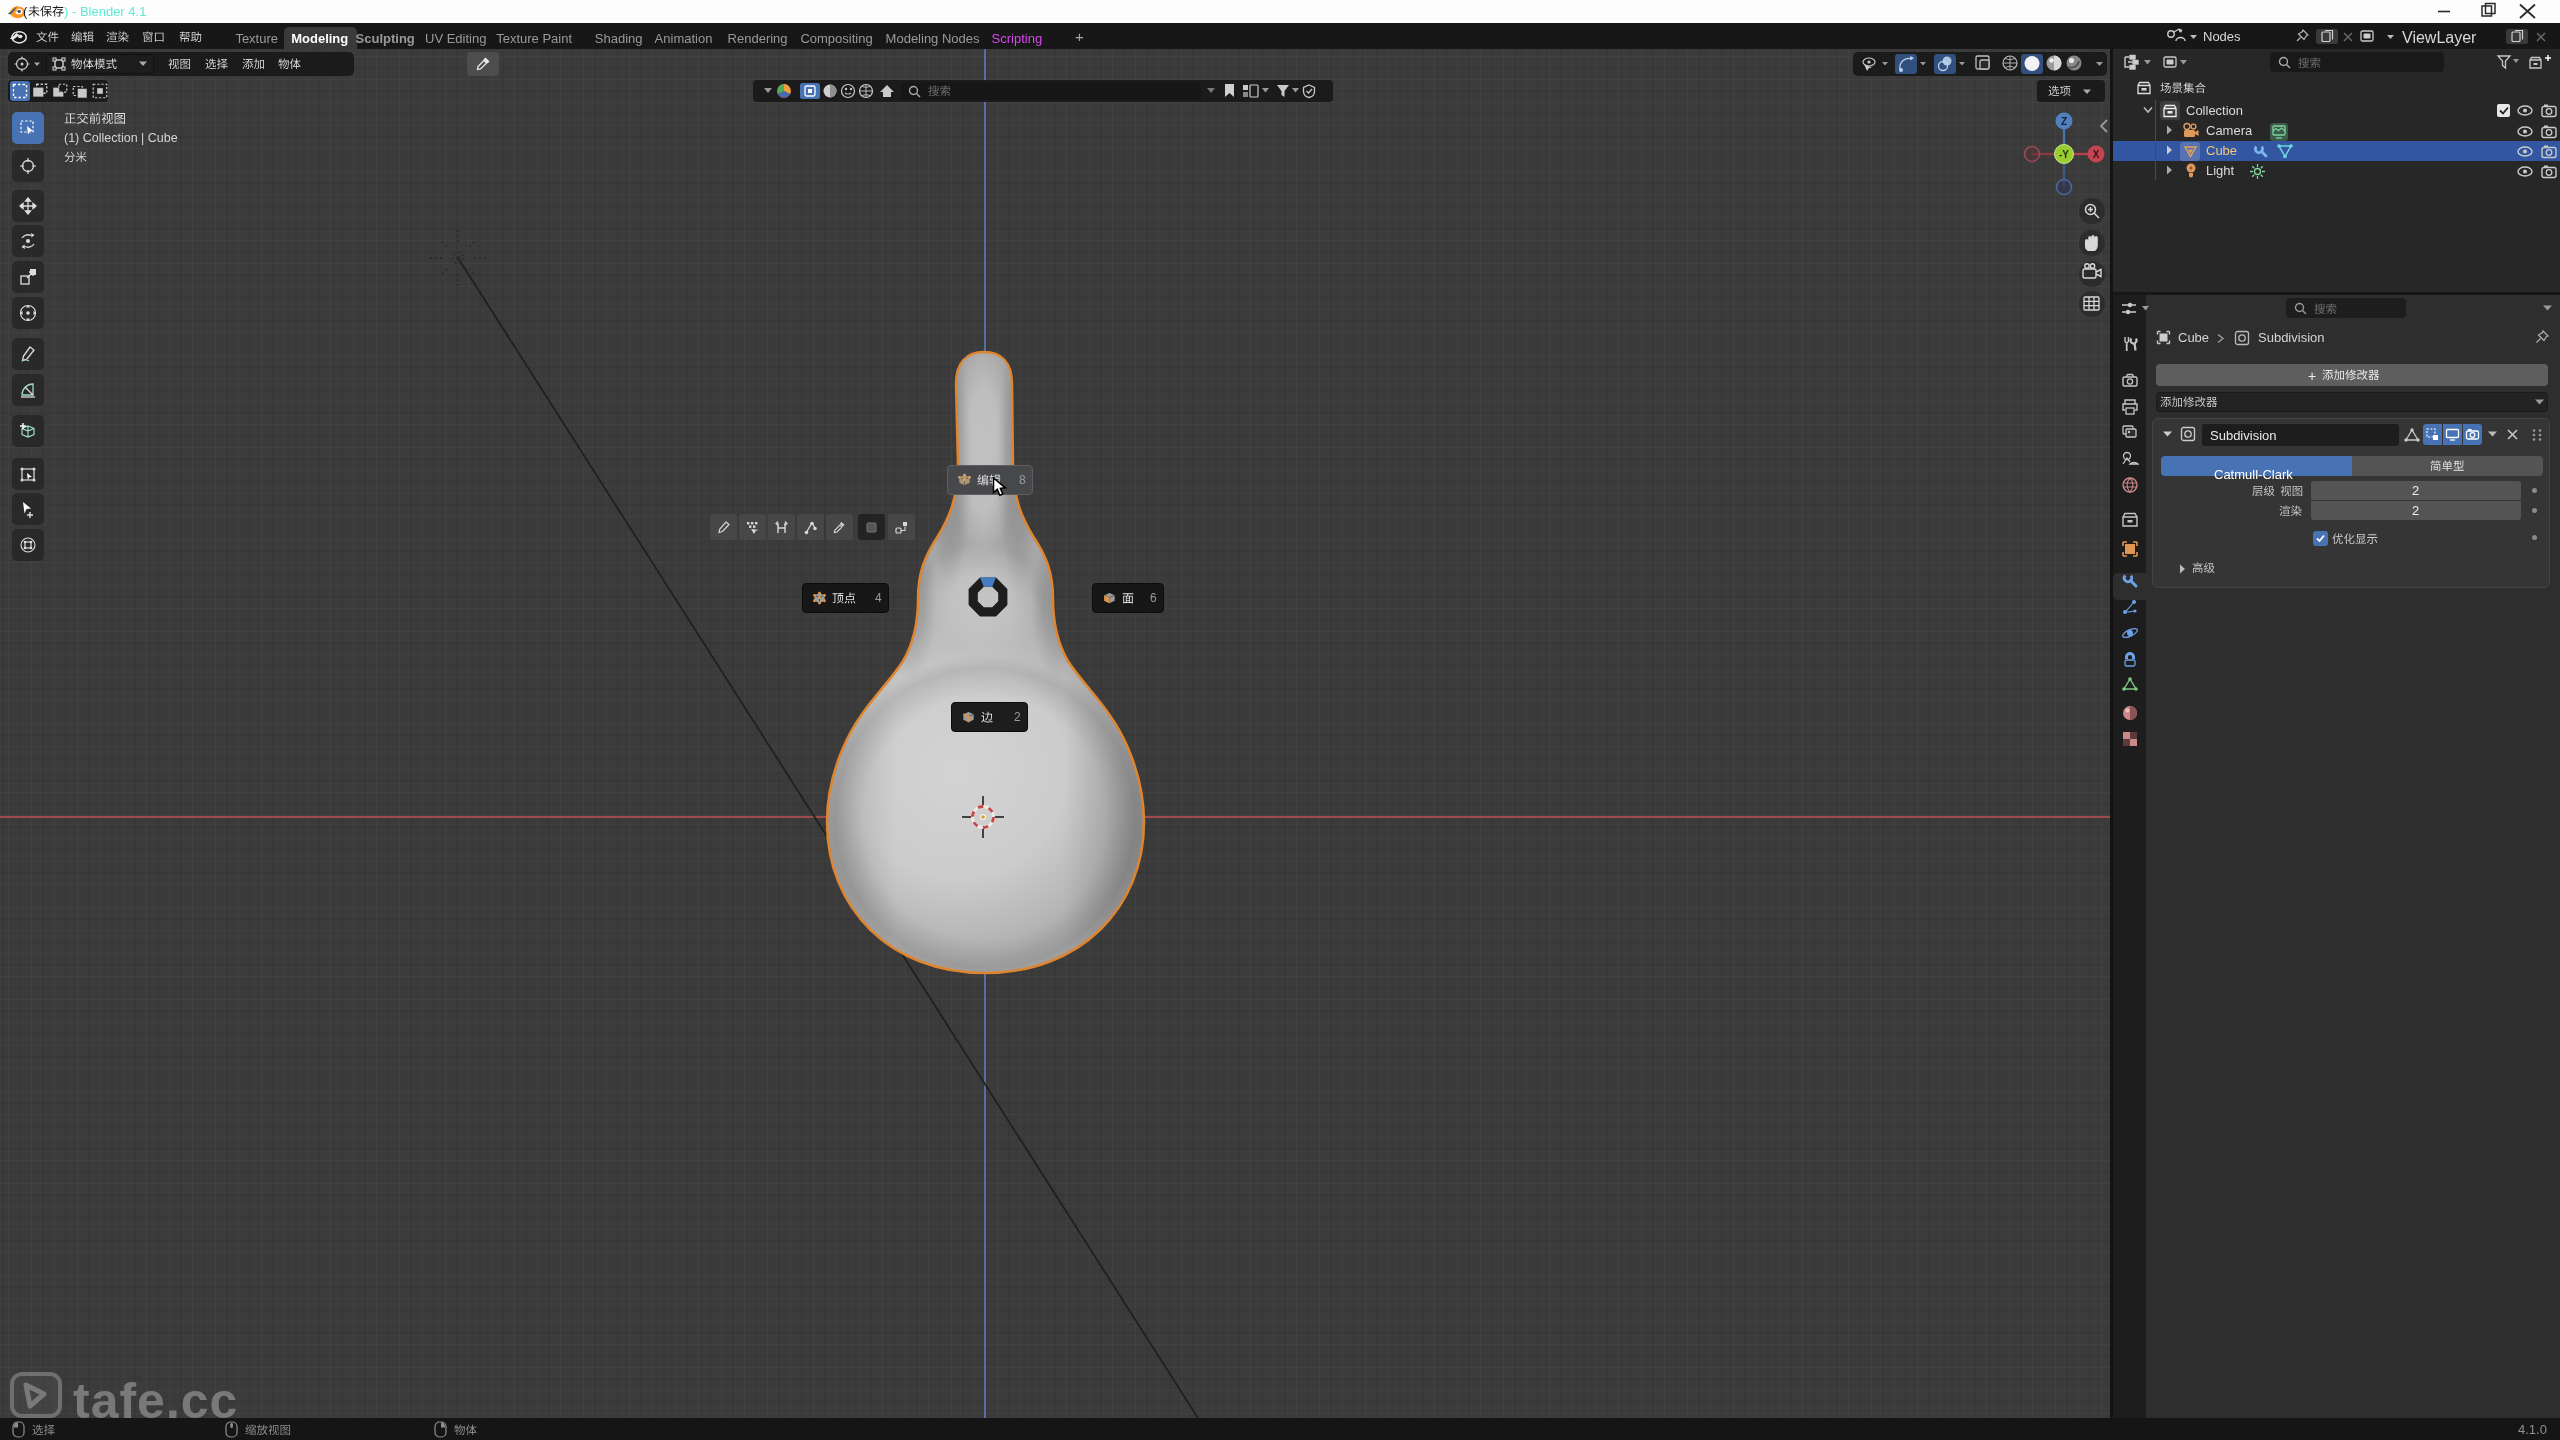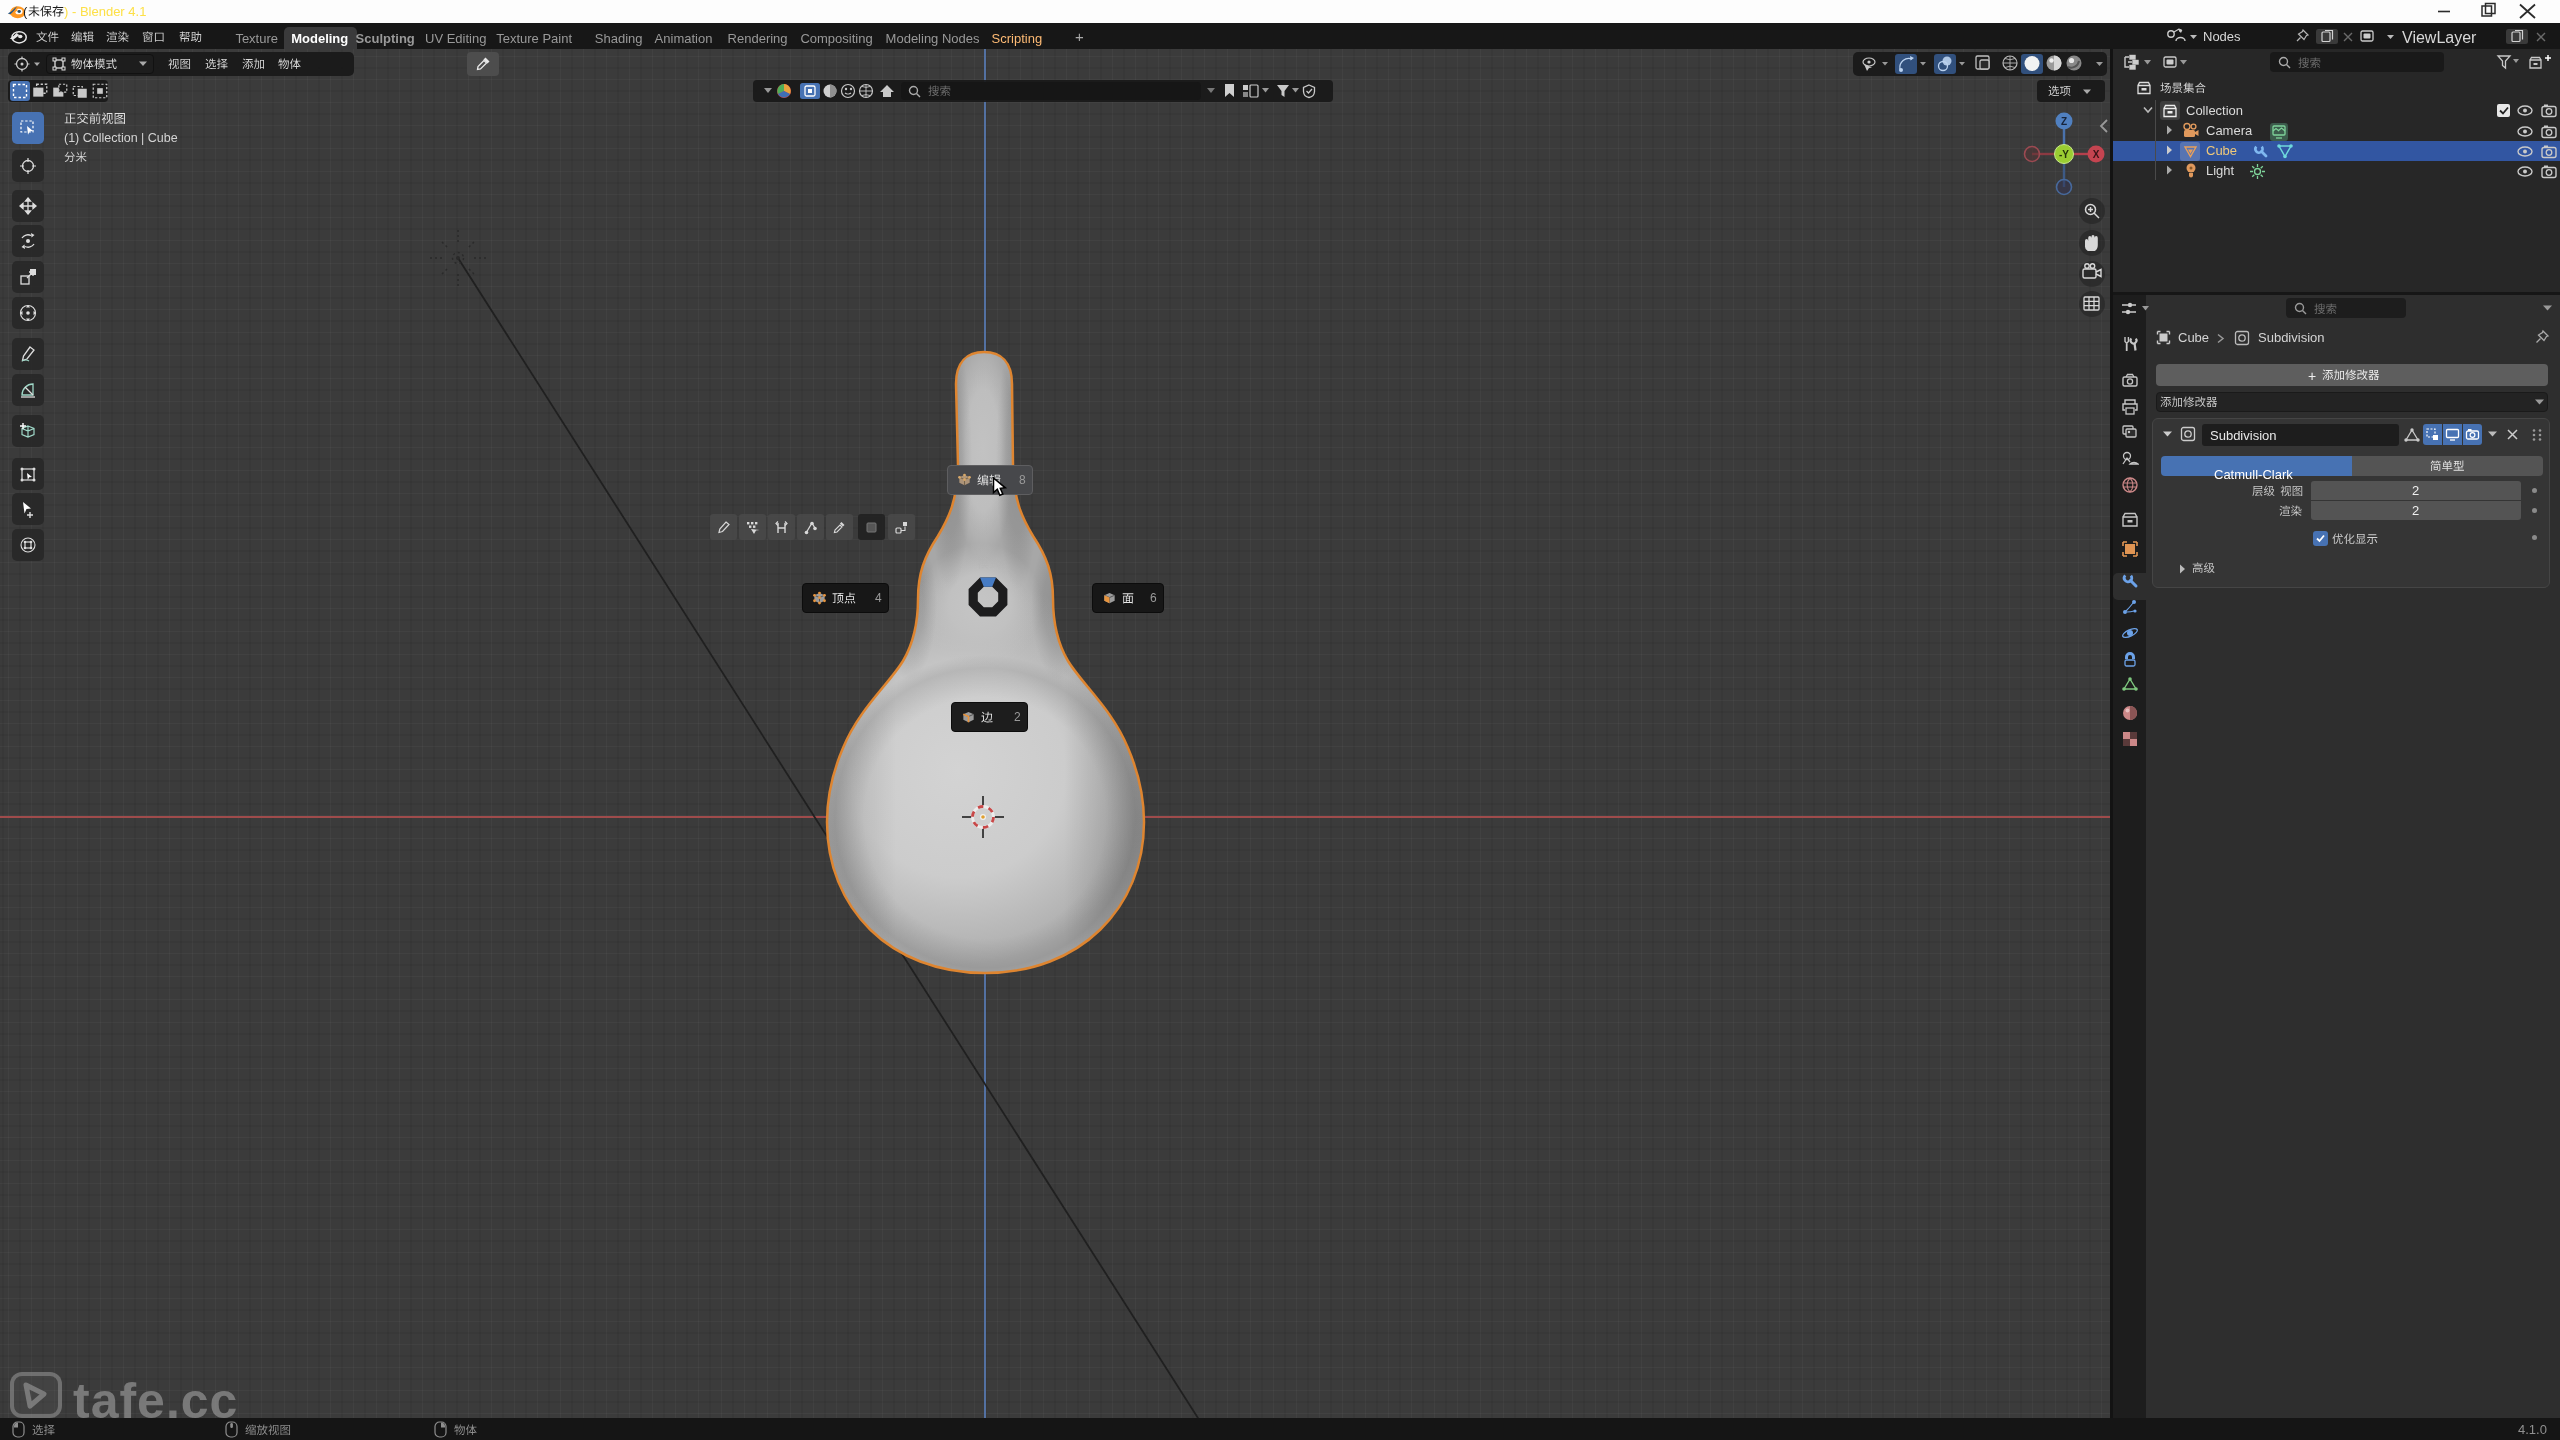--- a/index.html
+++ b/index.html
@@ -105,21 +105,21 @@
 <path d="M1 12.5 Q6 10.5 10 5.5 L13 3 Q10 9 4.5 13.5 Z" fill="#265787"></path>
 </svg>
 <div style="position:absolute;left:23px;top:5px;font-size:13px;color:#1c1c1c;font-weight:400;line-height:1;white-space:pre;">(</div>
 <svg style="position:absolute;left:28px;top:5px;overflow:visible" width="36" height="12" class="">
       <g fill="#1c1c1c" transform="translate(0,10.56) scale(0.0120,-0.0120)">
         <use href="#u672a" x="0"></use>
         <use href="#u4fdd" x="1000"></use>
         <use href="#u5b58" x="2000"></use>
       </g>
     </svg>
-<div style="position:absolute;left:64px;top:5px;font-size:13px;color:#fde047;font-weight:400;line-height:1;white-space:pre;">) - Blender 4.1</div>
+<div style="position:absolute;left:64px;top:5px;font-size:13px;color:#5eead4;font-weight:400;line-height:1;white-space:pre;">) - Blender 4.1</div>
 <svg class="abs" style="left:2425px;top:0" width="135" height="23" viewBox="0 0 135 23">
 <line x1="13" y1="11.5" x2="25" y2="11.5" stroke="#2b2b2b" stroke-width="1.6"></line>
 <rect x="57" y="6" width="9.5" height="10" fill="none" stroke="#2b2b2b" stroke-width="1.5"></rect>
 <rect x="60.5" y="3.5" width="9.5" height="10" fill="none" stroke="#2b2b2b" stroke-width="1.5"></rect>
 <path d="M95 4.5 L110 18 M110 4.5 L95 18" stroke="#2b2b2b" stroke-width="1.8"></path>
 </svg>
 <div class="abs" style="left:0;top:23px;width:2560px;height:26px;background:#171717"></div>
 <svg class="abs" style="left:9px;top:29px" width="18" height="15" viewBox="0 0 24 20">
 <path d="M1 12.5 Q6 10.5 10 5.5 L13 3 Q10 9 4.5 13.5 Z" fill="#e8e8e8"></path>
 <ellipse cx="13.5" cy="11" rx="9.5" ry="7.5" fill="none" stroke="#e8e8e8" stroke-width="2"></ellipse>
@@ -160,21 +160,21 @@
 <div style="position:absolute;left:235.4px;top:32px;font-size:13px;color:#999999;font-weight:400;line-height:1;white-space:pre;">Texture</div>
 <div style="position:absolute;left:291.2px;top:32px;font-size:13px;color:#ffffff;font-weight:700;line-height:1;white-space:pre;">Modeling</div>
 <div style="position:absolute;left:355.6px;top:32px;font-size:13px;color:#999999;font-weight:700;line-height:1;white-space:pre;">Sculpting</div>
 <div style="position:absolute;left:425.0px;top:32px;font-size:13px;color:#999999;font-weight:400;line-height:1;white-space:pre;">UV Editing</div>
 <div style="position:absolute;left:496.2px;top:32px;font-size:13px;color:#999999;font-weight:400;line-height:1;white-space:pre;">Texture Paint</div>
 <div style="position:absolute;left:594.8px;top:32px;font-size:13px;color:#999999;font-weight:400;line-height:1;white-space:pre;">Shading</div>
 <div style="position:absolute;left:654.6px;top:32px;font-size:13px;color:#999999;font-weight:400;line-height:1;white-space:pre;">Animation</div>
 <div style="position:absolute;left:727.6px;top:32px;font-size:13px;color:#999999;font-weight:400;line-height:1;white-space:pre;">Rendering</div>
 <div style="position:absolute;left:800.4px;top:32px;font-size:13px;color:#999999;font-weight:400;line-height:1;white-space:pre;">Compositing</div>
 <div style="position:absolute;left:885.6px;top:32px;font-size:13px;color:#999999;font-weight:400;line-height:1;white-space:pre;">Modeling Nodes</div>
-<div style="position:absolute;left:991.6px;top:32px;font-size:13px;color:#fdba74;font-weight:400;line-height:1;white-space:pre;">Scripting</div>
+<div style="position:absolute;left:991.6px;top:32px;font-size:13px;color:#d946ef;font-weight:400;line-height:1;white-space:pre;">Scripting</div>
 <div style="position:absolute;left:1075px;top:29px;font-size:15px;color:#aaaaaa;font-weight:400;line-height:1;white-space:pre;">+</div>
 <svg class="abs" style="left:2164px;top:28px" width="34" height="17" viewBox="0 0 34 17">
 <circle cx="7" cy="6" r="3.2" fill="none" stroke="#ccc" stroke-width="1.4"></circle>
 <path d="M12 13 a4.5 3.5 0 0 1 9 0" fill="none" stroke="#ccc" stroke-width="1.4"></path>
 <path d="M10 4 l5 -3 2 3.5" fill="none" stroke="#ccc" stroke-width="1.2"></path>
 <circle cx="16.5" cy="2.5" r="1.6" fill="#ccc"></circle>
 <path d="M26 7 l3.5 4 3.5 -4" fill="#bbb"></path>
 </svg>
 <div style="position:absolute;left:2203px;top:30px;font-size:13px;color:#d8d8d8;font-weight:400;line-height:1;white-space:pre;">Nodes</div>
 <svg class="abs" style="left:2294px;top:28px" width="60" height="17" viewBox="0 0 60 17">

